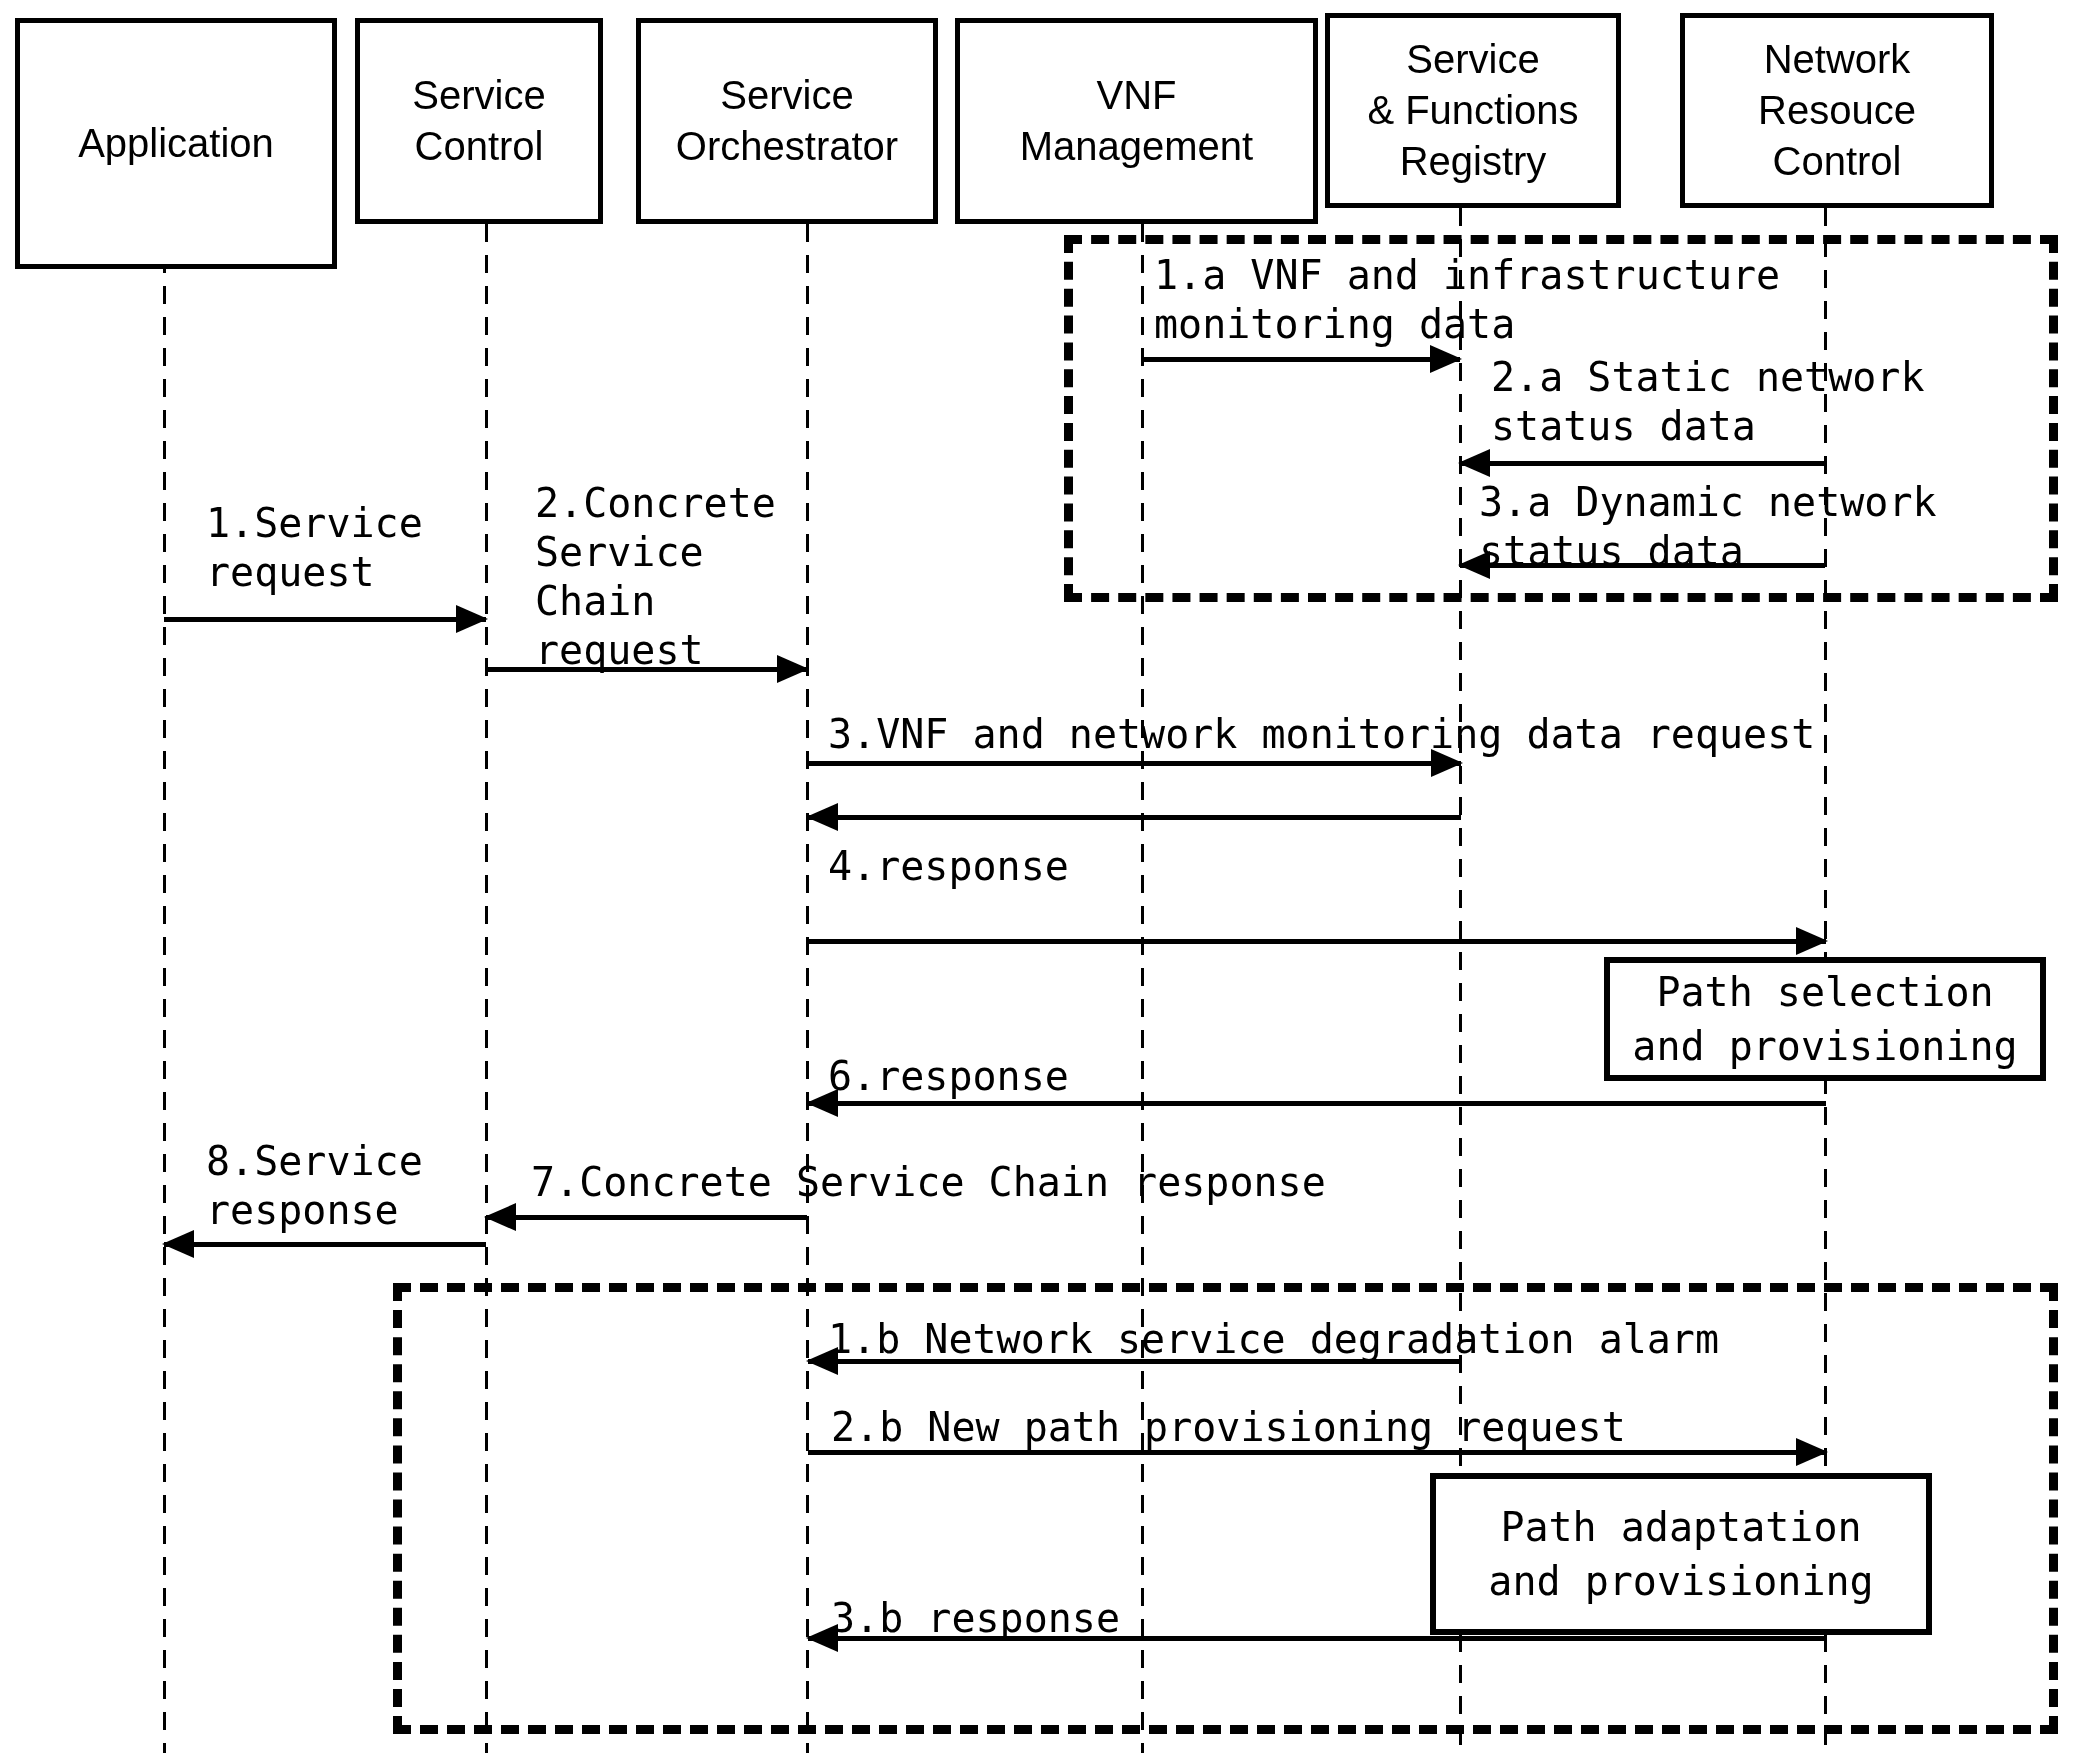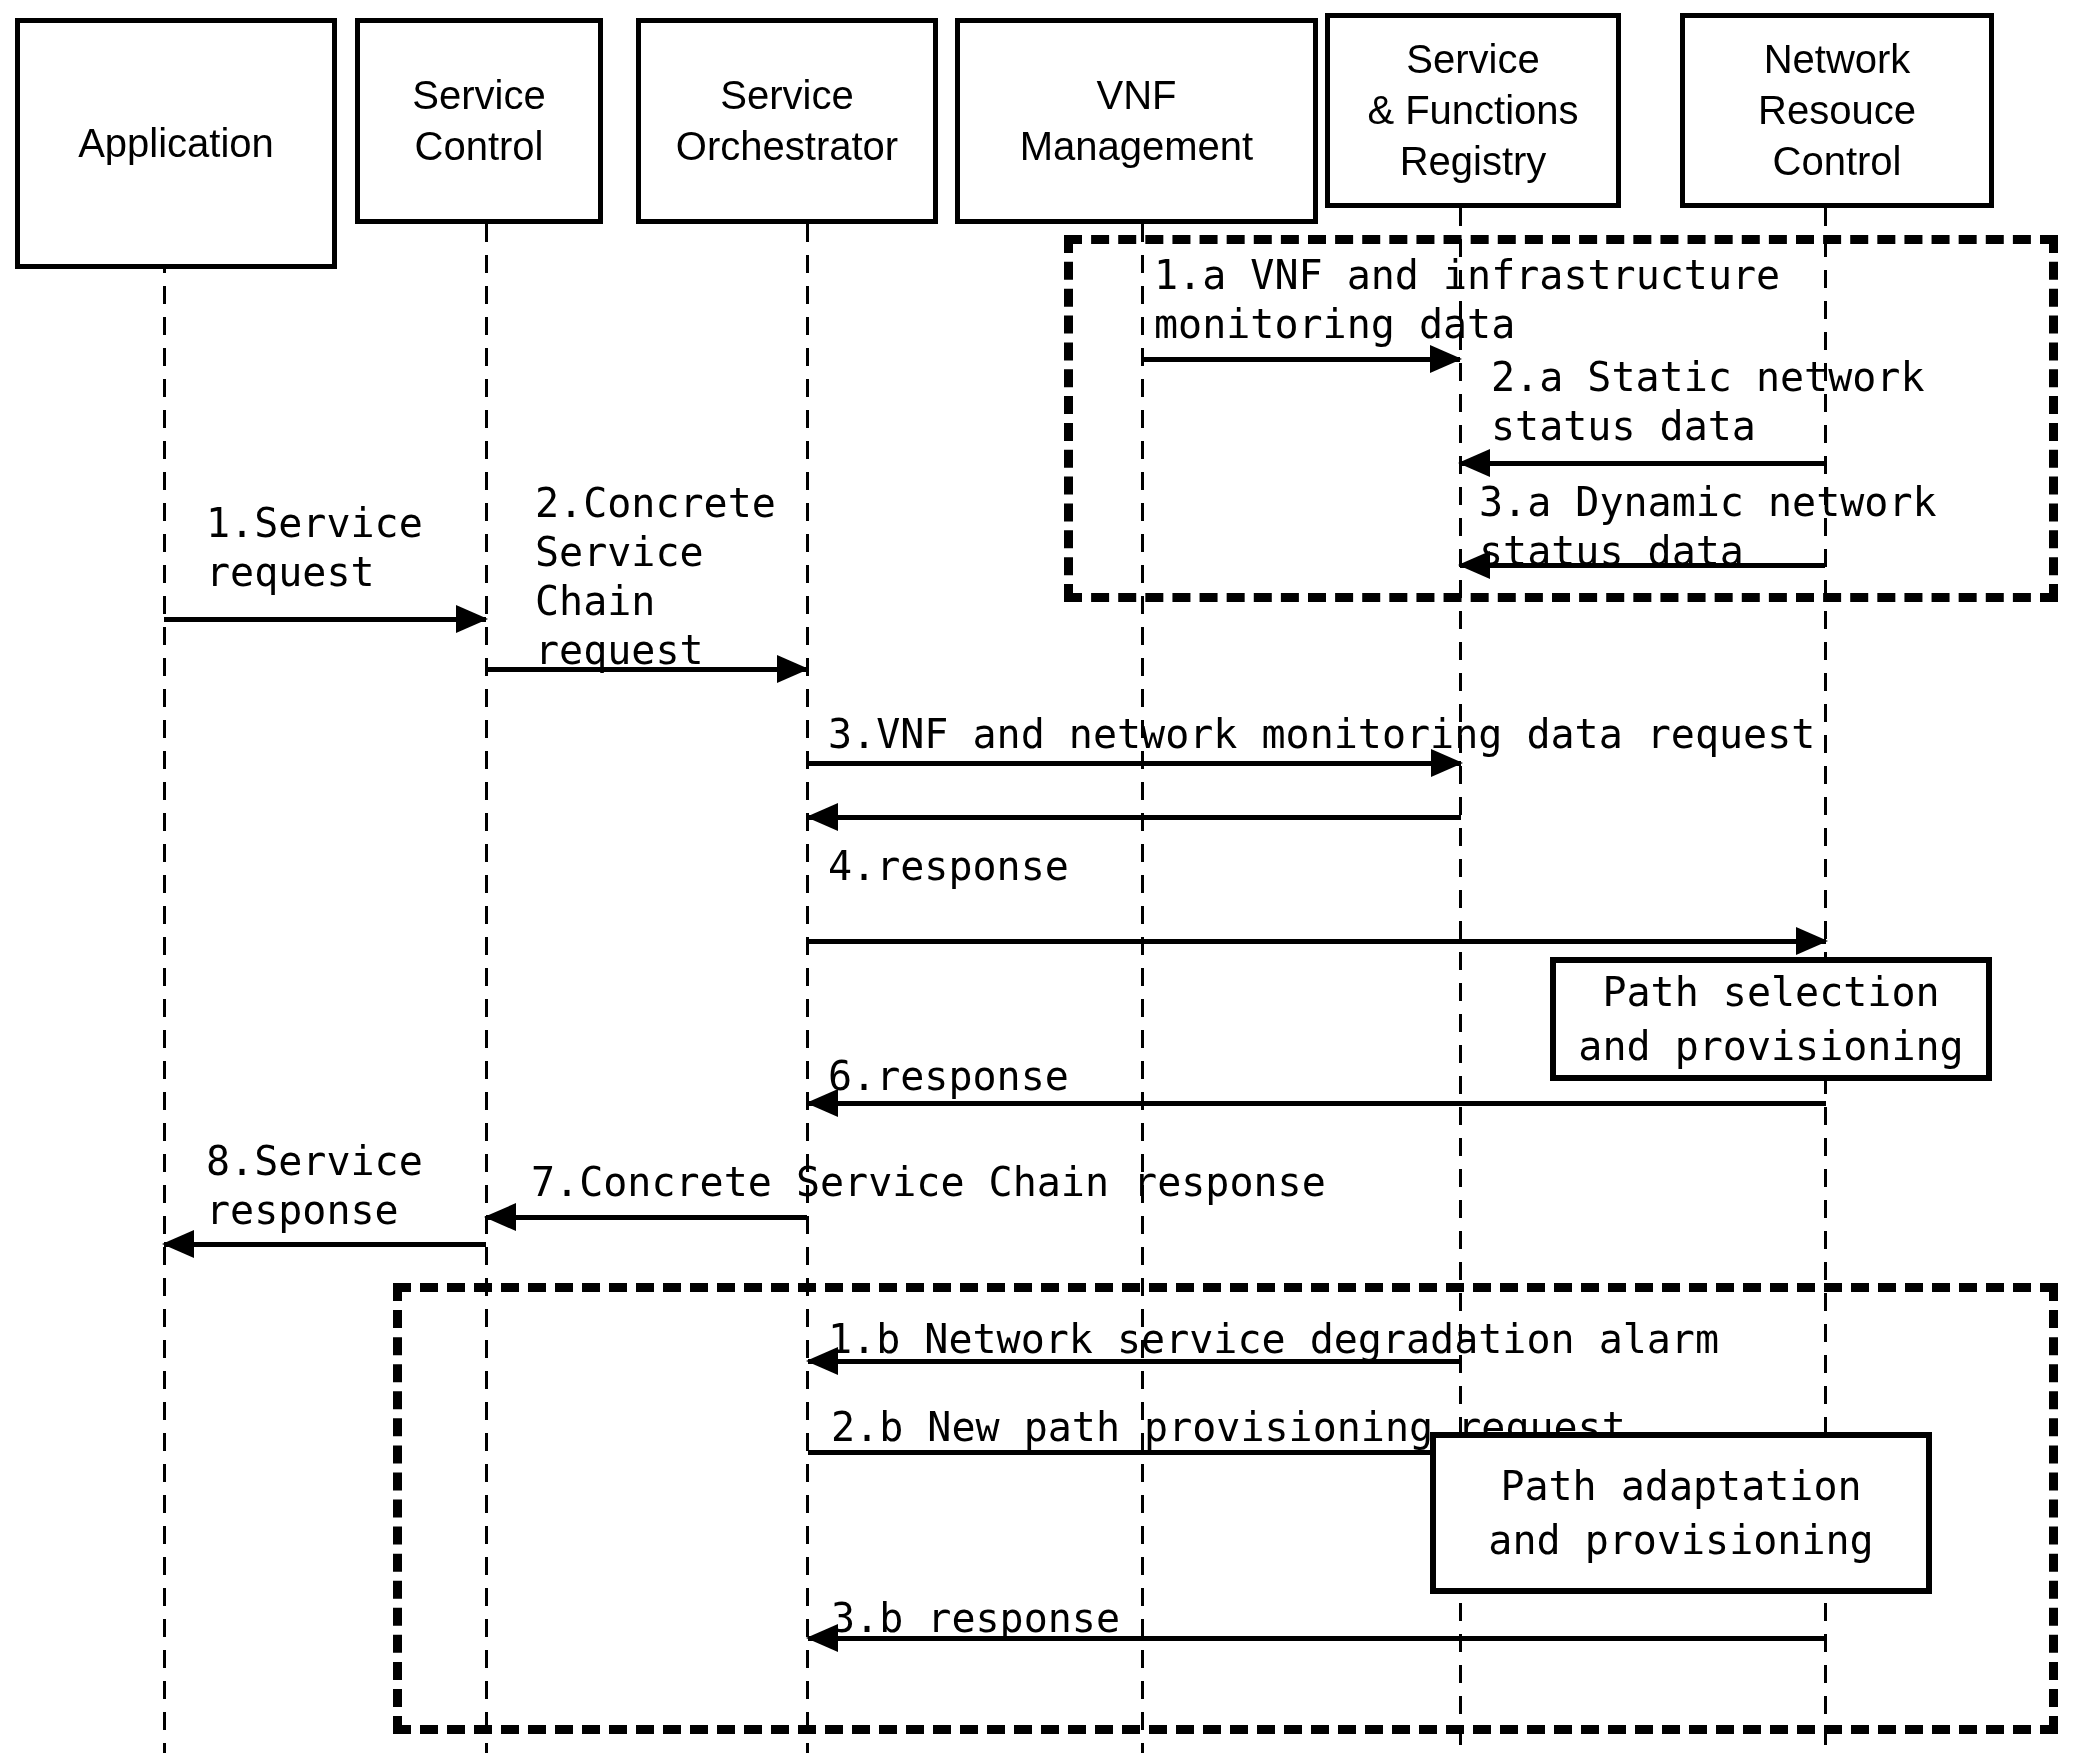--- a/index.html
+++ b/index.html
@@ -142,41 +142,41 @@
   <div class="arr arr-r" style="left:486px; top:667px; width:321px;"></div>
 
   <div class="msg" style="left:828px; top:710px;text-align:center;">3.VNF and network monitoring data request</div>
   <div class="arr arr-r" style="left:808px; top:761px; width:653px;"></div>
 
   <div class="arr arr-l" style="left:808px; top:815px; width:653px;"></div>
   <div class="msg" style="left:828px; top:842px;">4.response</div>
 
   <div class="arr arr-r" style="left:808px; top:939px; width:1018px;"></div>
 
-  <div class="note" style="left:1550px; top:957px; width:442px; height:124px;">
+  <div class="note" style="left:1604px; top:957px; width:442px; height:124px;">
     <span>Path selection
 and provisioning</span>
   </div>
 
   <div class="msg" style="left:828px; top:1052px;">6.response</div>
   <div class="arr arr-l" style="left:808px; top:1101px; width:1018px;"></div>
 
   <div class="msg" style="left:206px; top:1137px;">8.Service
 response</div>
   <div class="msg" style="left:531px; top:1158px;">7.Concrete Service Chain response</div>
   <div class="arr arr-l" style="left:486px; top:1215px; width:321px;"></div>
   <div class="arr arr-l" style="left:164px; top:1242px; width:322px;"></div>
 
   <div class="msg" style="left:828px; top:1315px;">1.b Network service degradation alarm</div>
   <div class="arr arr-l" style="left:808px; top:1359px; width:653px;"></div>
 
   <div class="msg" style="left:831px; top:1403px;">2.b New path provisioning request</div>
   <div class="arr arr-r" style="left:808px; top:1450px; width:1018px;"></div>
 
-  <div class="note" style="left:1430px; top:1432px; width:502px; height:162px;">
+  <div class="note" style="left:1430px; top:1473px; width:502px; height:162px;">
     <span>Path adaptation
 and provisioning</span>
   </div>
 
   <div class="msg" style="left:831px; top:1594px;">3.b response</div>
   <div class="arr arr-l" style="left:808px; top:1636px; width:1018px;"></div>
 
 </div>
 
 

